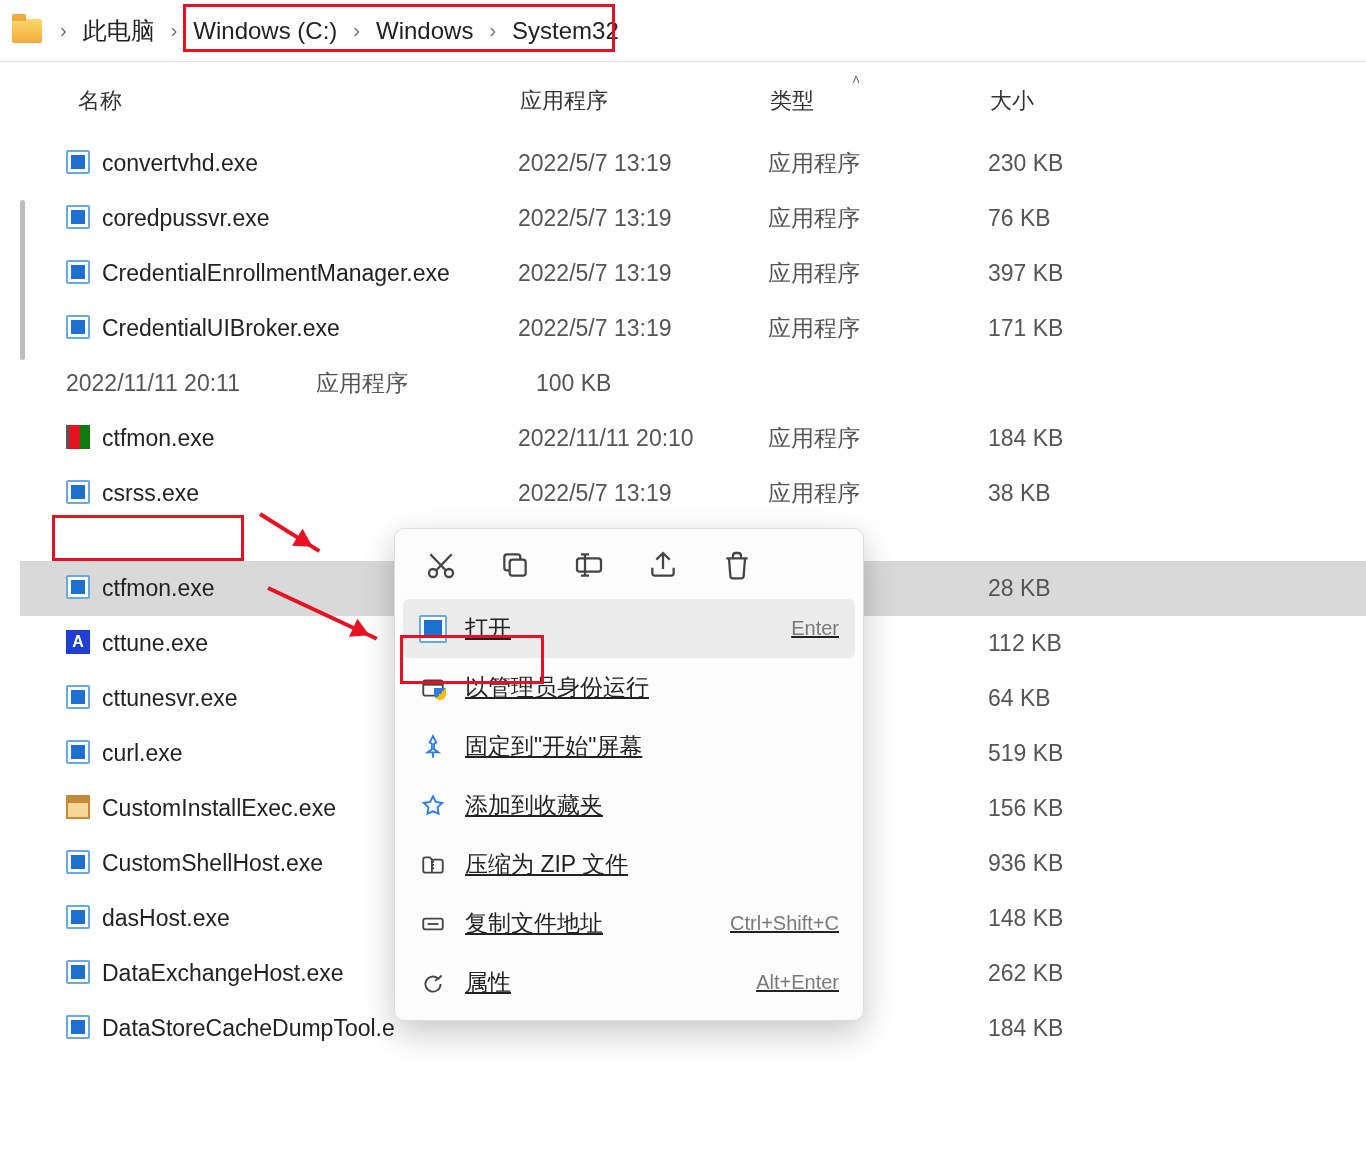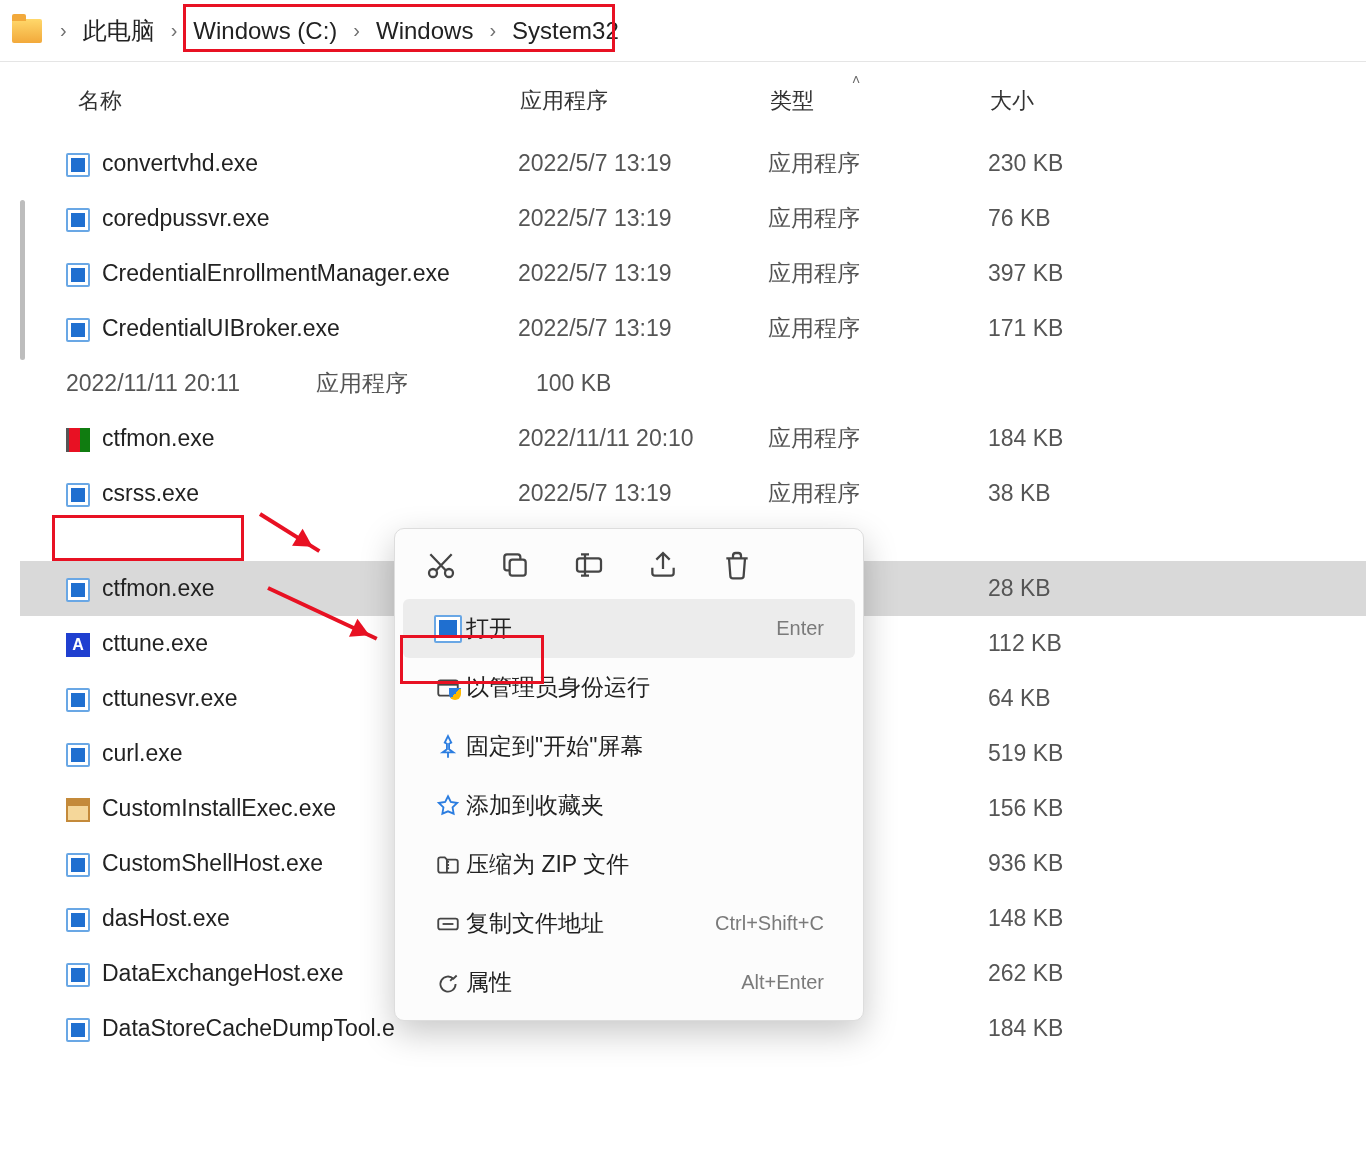--- a/index.html
+++ b/index.html
@@ -20,21 +20,21 @@
   .col-date  { width:250px; }
   .col-type  { width:220px; position:relative; text-align:left; }
   .col-size  { flex:1; text-align:left; }
   .sort-caret { position:absolute; top:-14px; left:82px; font-size:14px; color:#666; }
 
   
   .list { padding-left:20px; }
   .vbar { position:absolute; left:20px; top:200px; width:5px; height:160px; background:#bdbdbd; border-radius:3px; }
   .row { display:flex; align-items:center; height:55px; padding-left:46px; font-size:23px; }
   .row.sel { background:#d9d9d9;margin-top:40px; }
-  .fname { width:452px; display:flex; align-items:flex-end; gap:12px; }
+  .fname { width:452px; display:flex; align-items:flex-start; gap:12px; }
   .fdate { width:250px; color:#555; }
   .ftype { width:220px; color:#555; }
   .fsize { flex:1; padding-right:90px; color:#555; }
 
   .ico { width:24px; height:24px; display:inline-flex; align-items:center; justify-content:center; flex:none; }
   .ico-exe { border:2px solid #69a7e5; border-radius:2px; position:relative; background:#fff; }
   .ico-exe:before { content:""; position:absolute; inset:3px; background:#1f6fd0; }
   .ico-key { position:relative; }
   .ico-key:before { content:""; position:absolute; width:14px; height:14px; border:3px solid #e2b100; border-radius:50%; left:-2px; top:-2px; }
   .ico-key:after { content:""; position:absolute; width:12px; height:4px; background:#e2b100; left:12px; top:10px; box-shadow:8px -4px 0 -0px #e2b100; }
@@ -48,21 +48,21 @@
   
   .arrow { position:absolute; background:#e81123; height:4px; }
   .arrow:after { content:""; position:absolute; right:-2px; top:-8px; border:10px solid transparent; border-left:18px solid #e81123; }
   .arrow1 { width:70px; top:512px; left:260px; transform:rotate(32deg); transform-origin:left center; }
   .arrow2 { width:120px; top:586px; left:268px; transform:rotate(25deg); transform-origin:left center; }
 
   
   .menu { position:absolute; top:528px; left:394px; width:470px; background:#fcfcfc; border:1px solid #ddd; border-radius:10px; box-shadow:0 12px 34px rgba(0,0,0,.22); padding:14px 8px 8px; font-size:23px; }
   .menu-icons { display:flex; gap:42px; padding:6px 22px 18px; }
   .mi { width:32px; height:32px; stroke:#454545; stroke-width:1.7; fill:none; }
-  .menu-item { display:flex; align-items:center; gap:4px; padding:14px 31px; border-radius:6px; }
+  .menu-item { display:flex; align-items:center; gap:18px; padding:14px 16px; border-radius:6px;text-decoration:underline; }
   .menu-item .lab { flex:1; }
   .menu-item .sc  { color:#7a7a7a; font-size:20px; }
   .menu-item.sel { background:#ececec; }
   .menu-ico { width:28px; height:28px; display:inline-flex; align-items:center; justify-content:center; }
   .menu-ico svg { width:26px; height:26px; stroke:#454545; stroke-width:1.7; fill:none; }
   .menu-ico.blue svg { stroke:#2b7de0; }
   .menu-ico.app { border:2px solid #69a7e5; border-radius:2px; position:relative; background:#fff; }
   .menu-ico.app:before { content:""; position:absolute; inset:3px; background:#1f6fd0; }
   .tiny-shield { width:12px; height:12px; background:linear-gradient(135deg,#2b7de0 50%,#ffb900 50%); border-radius:0 0 6px 6px; position:absolute; margin-left:14px; margin-top:12px; }
 

